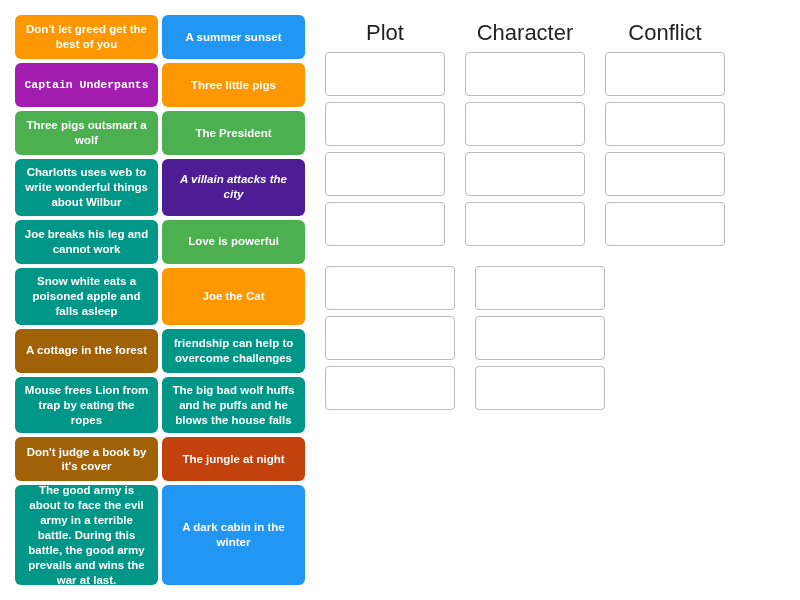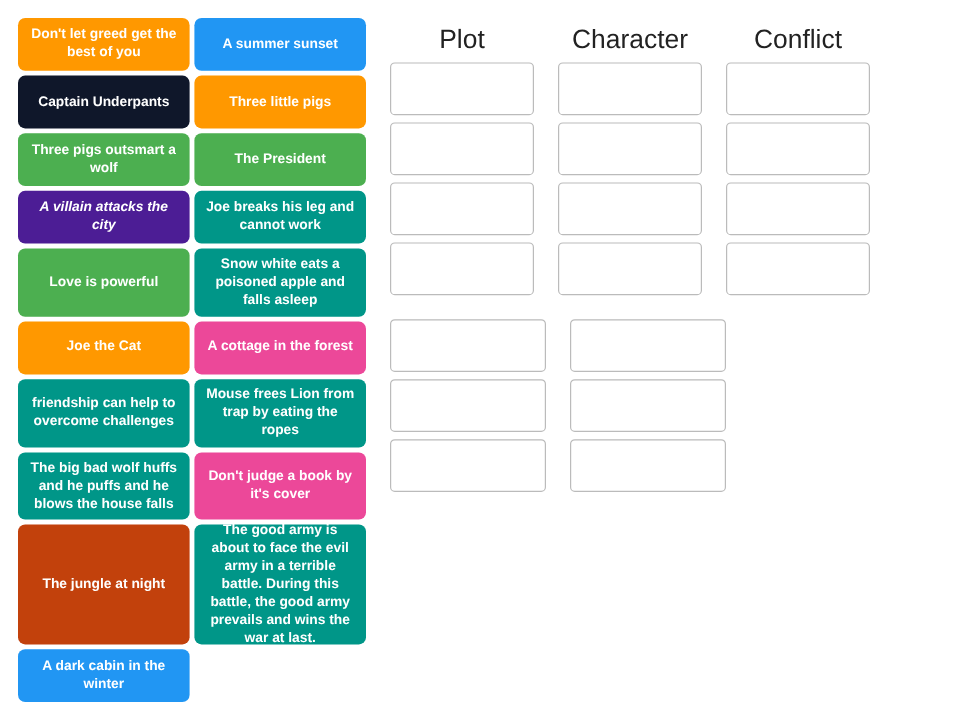--- a/index.html
+++ b/index.html
@@ -37,22 +37,22 @@
       justify-content: center;
       min-height: 44px;
       line-height: 1.3;
     }
 
     .blue   { background: #2196f3; }
     .orange { background: #ff9800; }
     .green  { background: #4caf50; }
     .teal   { background: #009688; }
     .purple { background: #4c1d95; font-style: italic; }
-    .red    { background: #0f172a; }
-    .indigo { background: #ec4899; }
+    .red    { background: #a21caf; font-family: Liberation Mono, monospace; }
+    .indigo { background: #a16207; }
     .cyan   { background: #c2410c; }
 
     
     #right-panel {
       flex: 1;
       display: flex;
       flex-direction: column;
       gap: 10px;
       padding-top: 5px;
     }
@@ -104,20 +104,21 @@
 </head>
 <body>
 
 <div id="left-panel">
     <div class="card orange">Don't let greed get the best of you</div>
     <div class="card blue">A summer sunset</div>
     <div class="card red">Captain Underpants</div>
     <div class="card orange">Three little pigs</div>
     <div class="card green">Three pigs outsmart a wolf</div>
     <div class="card green">The President</div>
+    <div class="card teal">Charlotts uses web to write wonderful things about Wilbur</div>
     <div class="card purple">A villain attacks the city</div>
     <div class="card teal">Joe breaks his leg and cannot work</div>
     <div class="card green">Love is powerful</div>
     <div class="card teal">Snow white eats a poisoned apple and falls asleep</div>
     <div class="card orange">Joe the Cat</div>
     <div class="card indigo">A cottage in the forest</div>
     <div class="card teal">friendship can help to overcome challenges</div>
     <div class="card teal">Mouse frees Lion from trap by eating the ropes</div>
     <div class="card teal">The big bad wolf huffs and he puffs and he blows the house falls</div>
     <div class="card indigo">Don't judge a book by it's cover</div>

